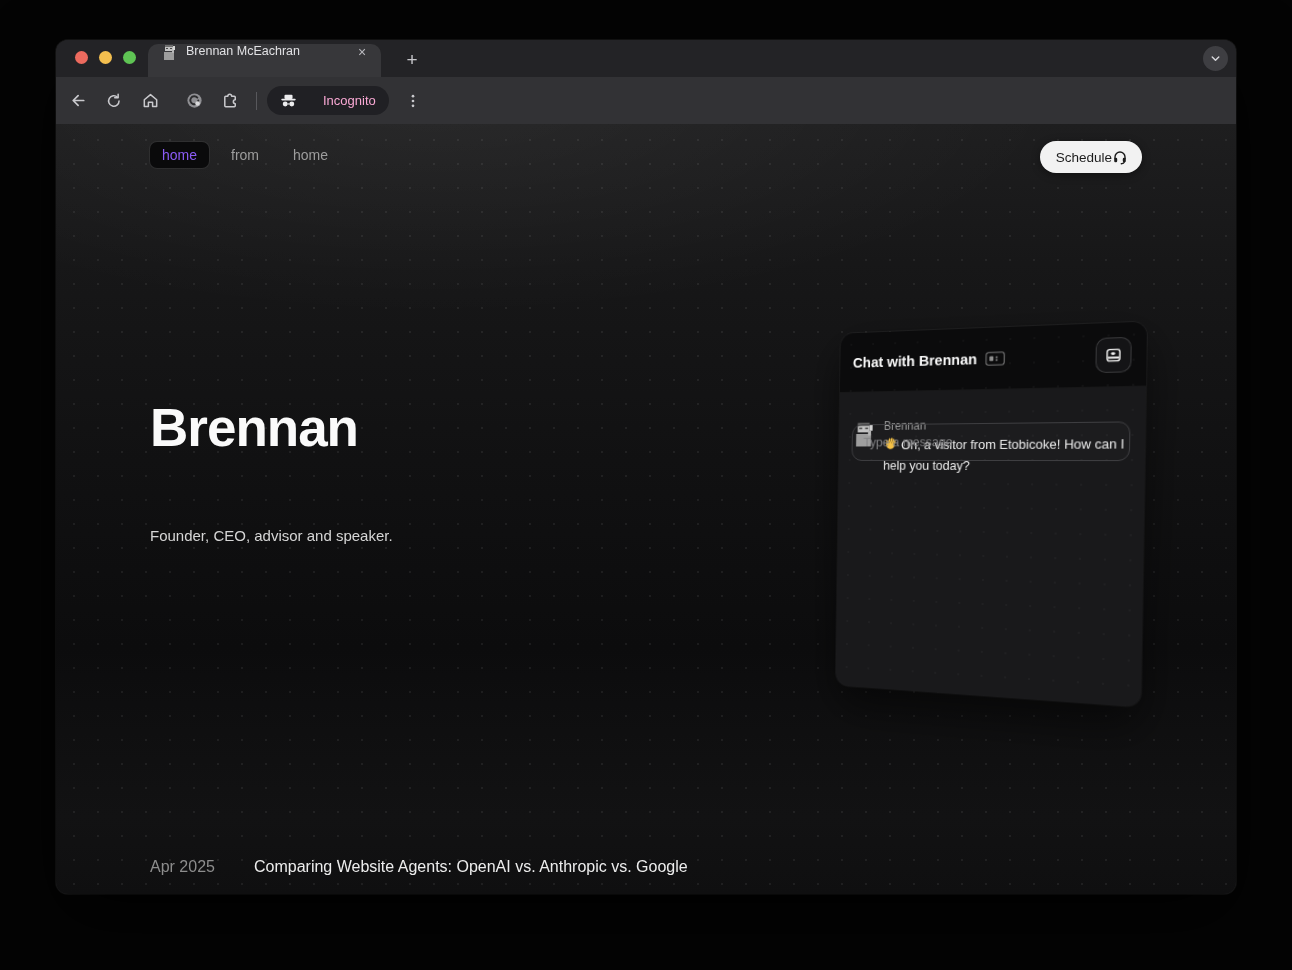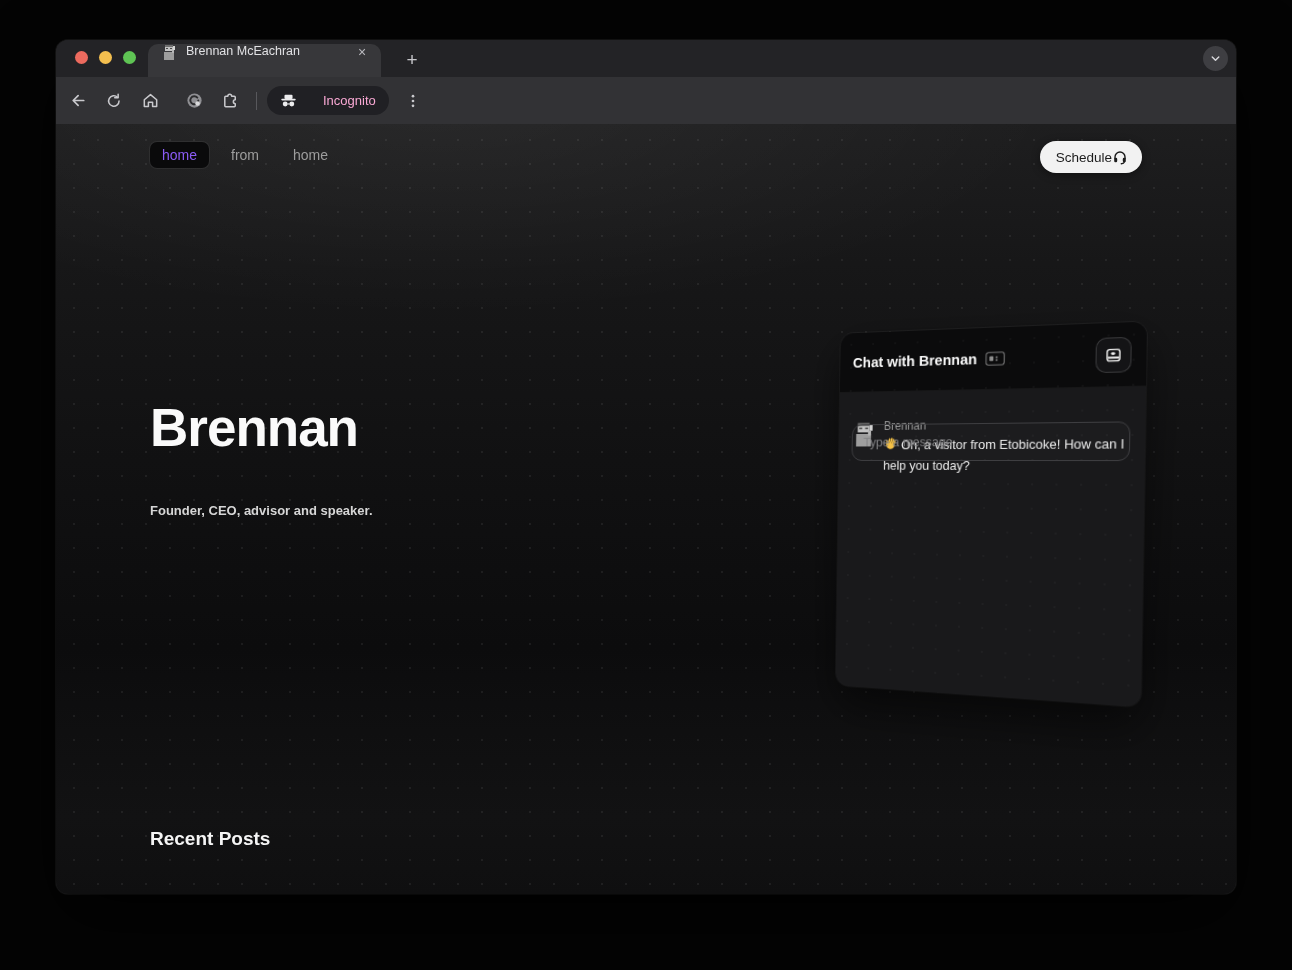--- a/index.html
+++ b/index.html
@@ -60,21 +60,21 @@
   .nav { position:absolute; left:94px; top:18px; display:flex; align-items:center; gap:10px; }
   .nav-pill { font-size:14px; padding:5px 12px; border-radius:7px; color:#9d9d9d; }
   .nav-pill.active { background:#0a0a0b; color:#8b5cf6; box-shadow:0 0 0 1px rgba(255,255,255,.06); }
 
   .schedule { position:absolute; right:94px; top:17px; height:32px; border-radius:16px;
     background:#f2f2f2; color:#1c1c1c; display:flex; align-items:center; 
     padding:0 14px 0 16px; font-size:13.5px; box-shadow:0 2px 8px rgba(0,0,0,.4); }
 
   .hero { position:absolute; left:94px; top:266px; }
   .hero h1 { font-size:53px; line-height:75px; font-weight:bold; letter-spacing:-1px; color:#fafafa; }
-  .hero .subtitle { margin-top:38px; font-size:13px; color:#d6d6d6;font-weight:bold; }
+  .hero .subtitle { margin-top:62px; font-size:15px; color:#d6d6d6; }
 
   .recent { position:absolute; left:94px; top:704px; right:94px; }
   .recent h2 { font-size:19px; font-weight:bold; color:#f5f5f5; }
   .post-row { margin-top:30px; display:flex; gap:34px; font-size:16px; }
   .post-date { color:#8d8d8d; width:70px; flex:0 0 auto; }
   .post-title { color:#ededed; }
 
   
   .chat { position:absolute; left:772px; top:204px; width:312px; height:368px;
     transform:perspective(700px) rotateY(-12deg) rotate(0.9deg);
@@ -266,18 +266,21 @@
                   </svg>
                 </span><span>Oh, a visitor from Etobicoke! How can I help you today?</span>
               </div>
             </div>
           </div>
           <input class="chat-input" placeholder="Type a message..." style="">
         </div>
       </div>
 
       <div class="recent">
-        <h2>Recent Posts</h2>
+        <div class="post-row">
+          <span class="post-date">Apr 2025</span>
+          <span class="post-title">Comparing Website Agents: OpenAI vs. Anthropic vs. Google</span>
+        </div>
       </div>
 
     </div>
   </div>
 </div>
 
 </body></html>

